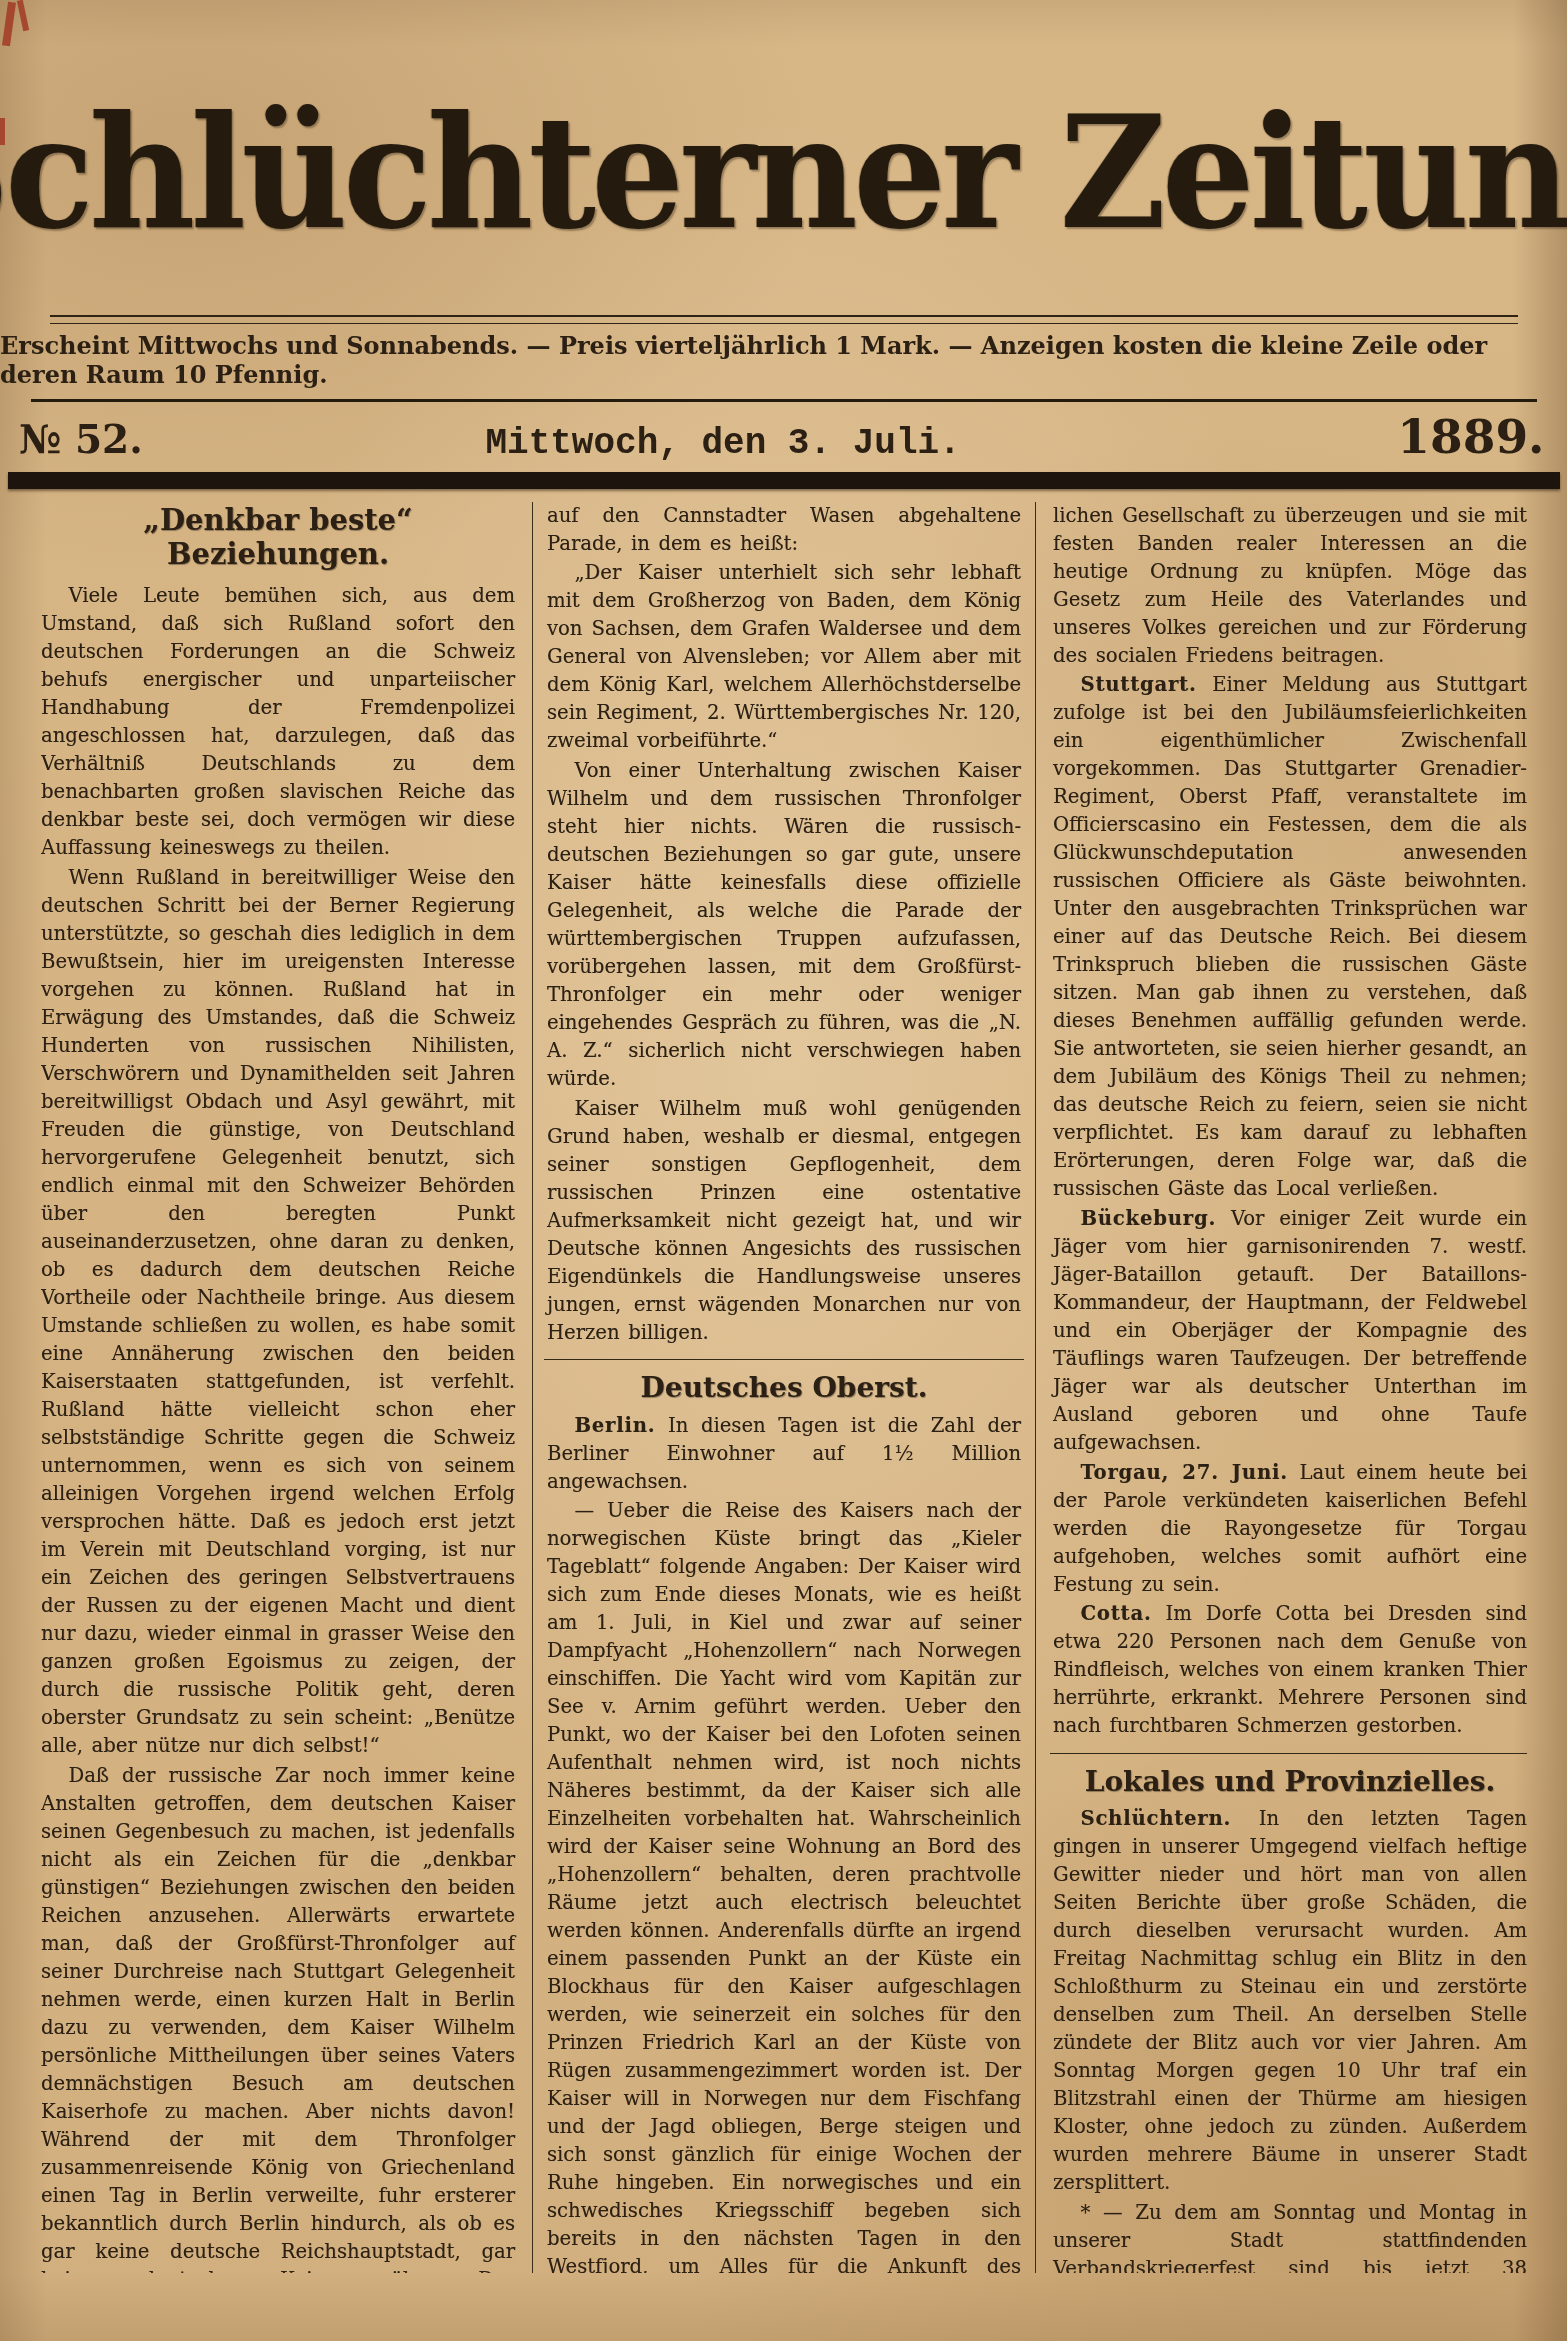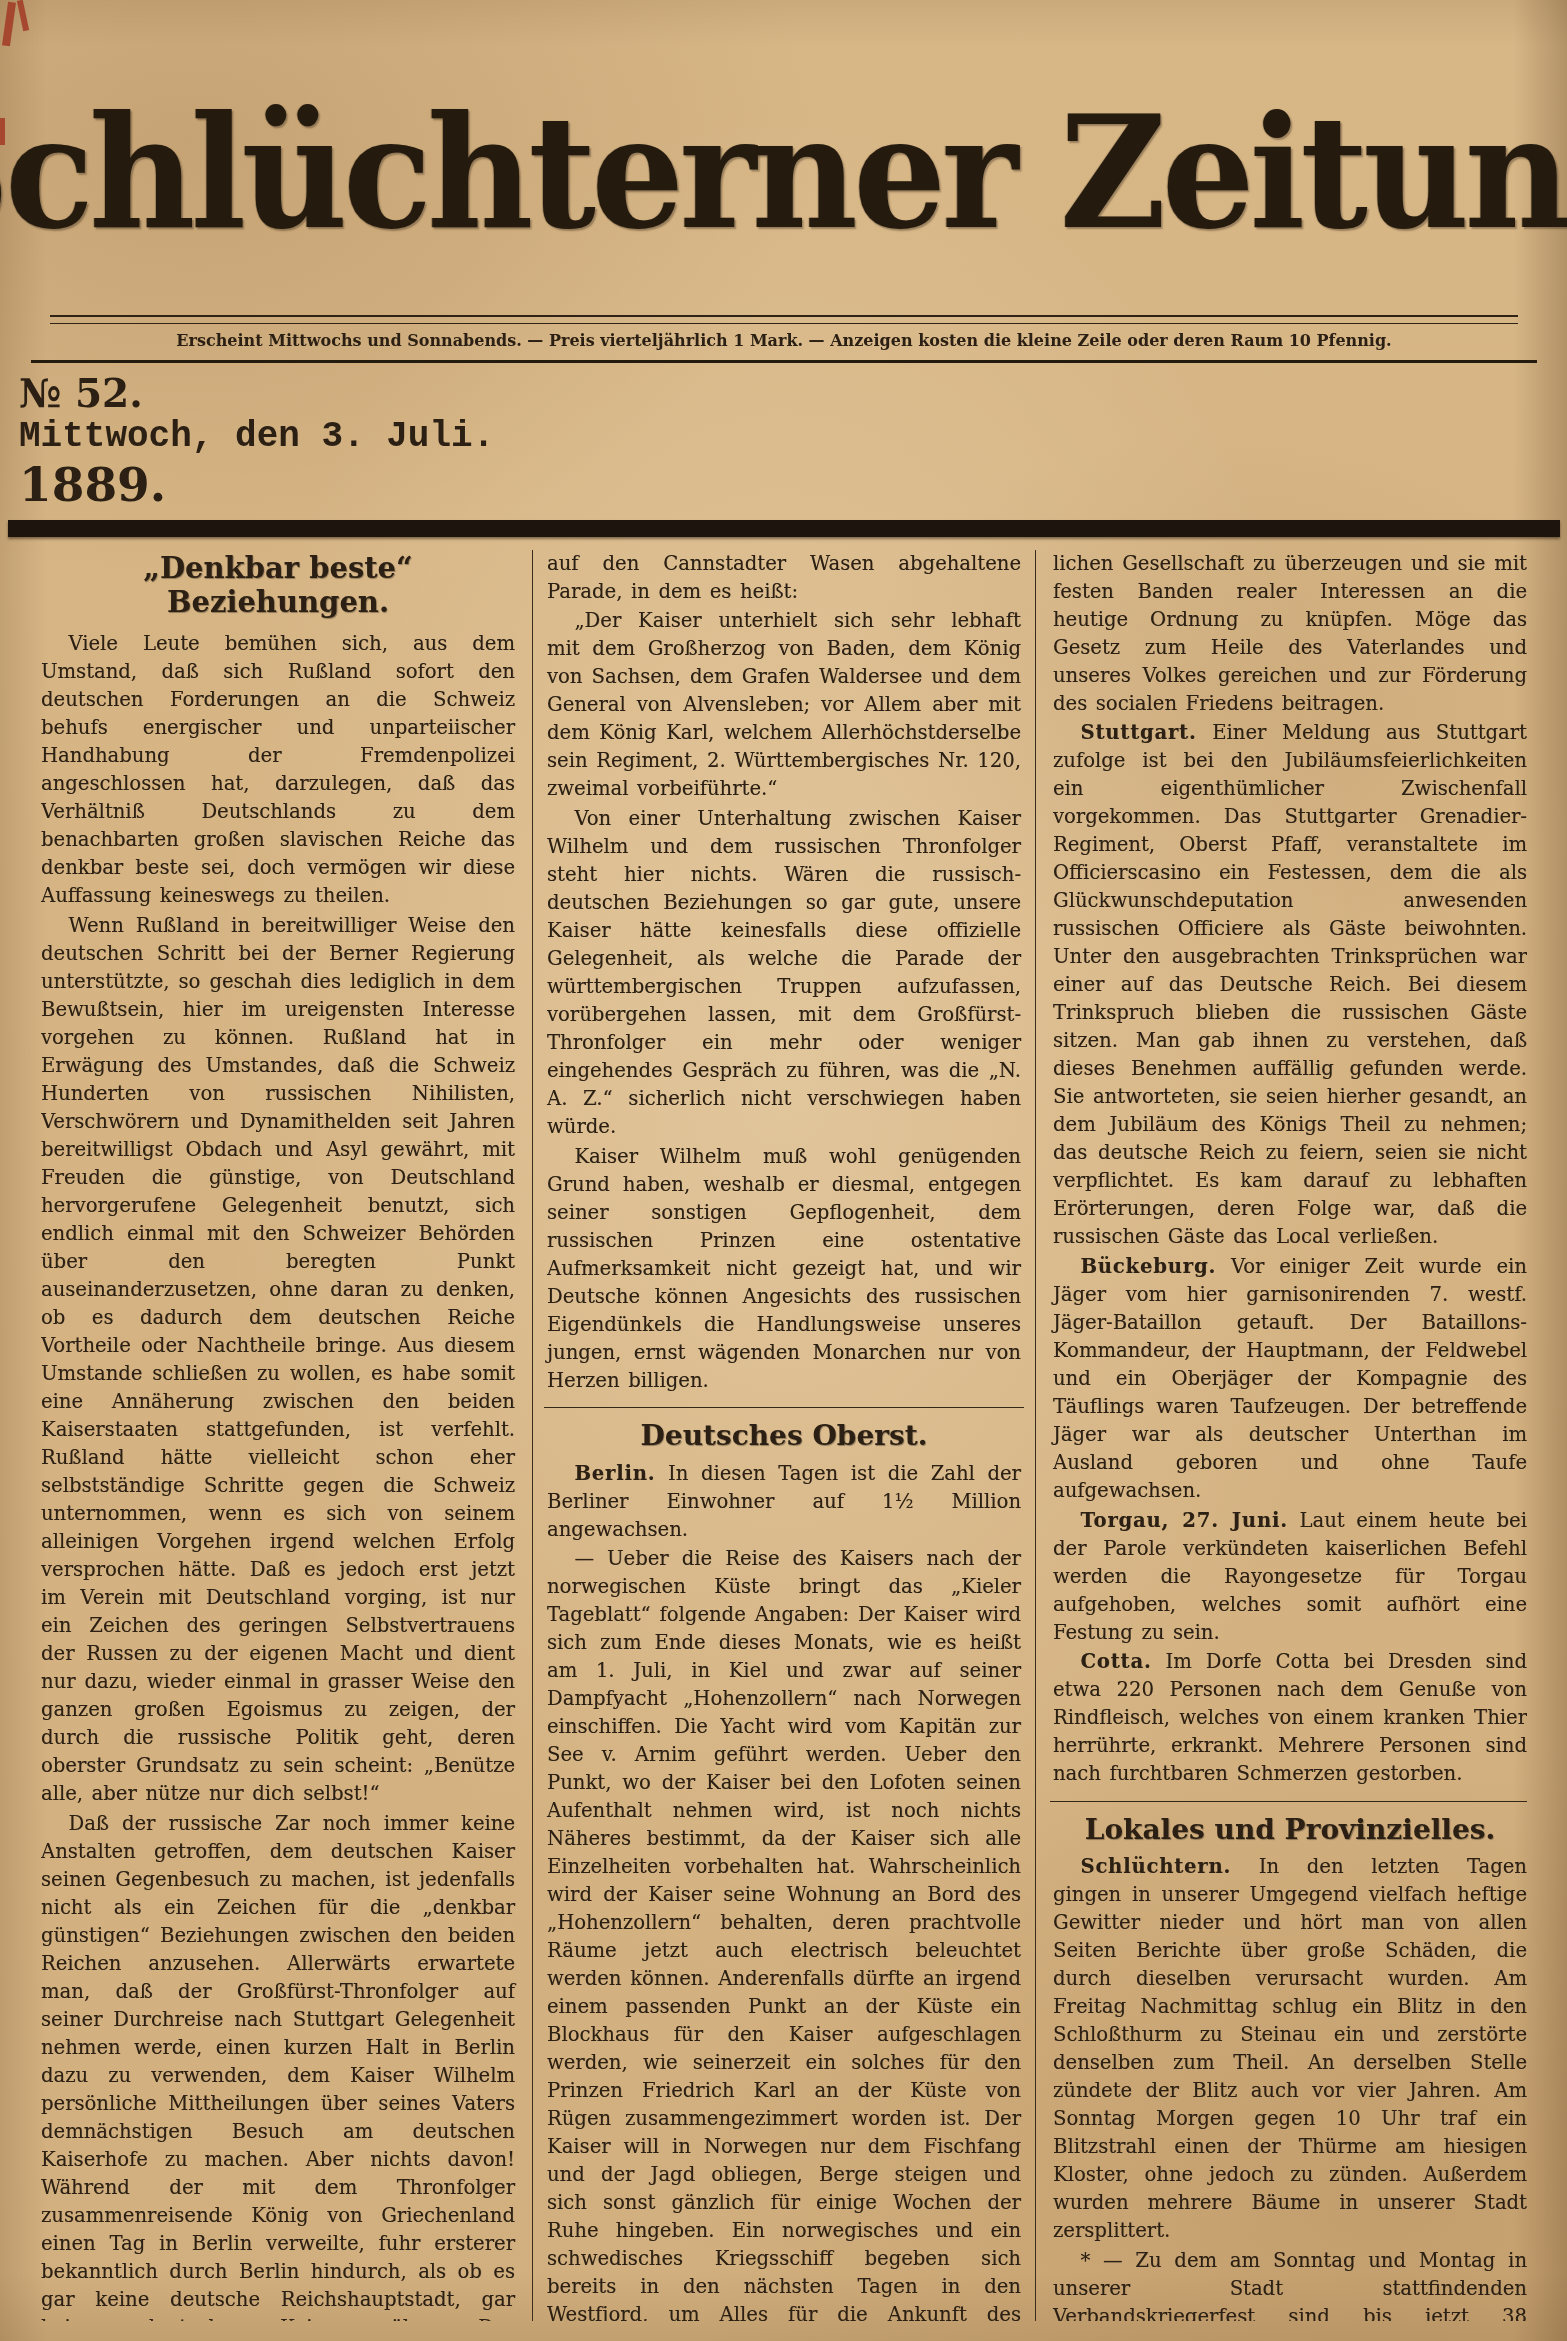--- a/index.html
+++ b/index.html
@@ -31,31 +31,29 @@
     font-weight:bold;
     font-size:146px;
     letter-spacing:-4.7px;
     color:#241a0e;
     text-shadow:1.6px 1.6px 1.6px rgba(36,26,14,0.35), -0.8px 0 0.8px rgba(36,26,14,0.3);
     transform:scaleY(1.06);
     white-space:nowrap;
   }
   .dblrule{margin:0 50px;height:5.5px;border-top:2.4px solid #2e2314;border-bottom:1.6px solid #2e2314;}
   .subtitle{
-    text-align:center;
     font-weight:bold;
-    font-size:16px;
+    font-size:24px;
     padding:7.8px 0 9.4px 0;
     color:#2b2013;
   }
   .midrule{margin:0 31px;border:none;border-top:3.9px solid #241b0f;}
   .dateline{
     display:flex;align-items:baseline;justify-content:space-between;
     padding:7.8px 23.5px 4.7px 19px;
-    flex-direction:column;
   }
   .issue{font-size:39px;font-weight:bold;}
   .datecenter{font-size:36px;font-weight:bold;flex:1;text-align:center;padding-right:94px;font-family:Liberation Mono, monospace;}
   .year{font-size:47px;font-weight:bold;}
   .thickbar{margin:3.1px 7.8px 0 7.8px;height:17px;background:#1d150d;box-shadow:0 1.6px 2.4px rgba(40,28,14,.5);}
 
   .columns{
     display:flex;
     margin:12.5px 41px 0 41px;
     height:1771px;

